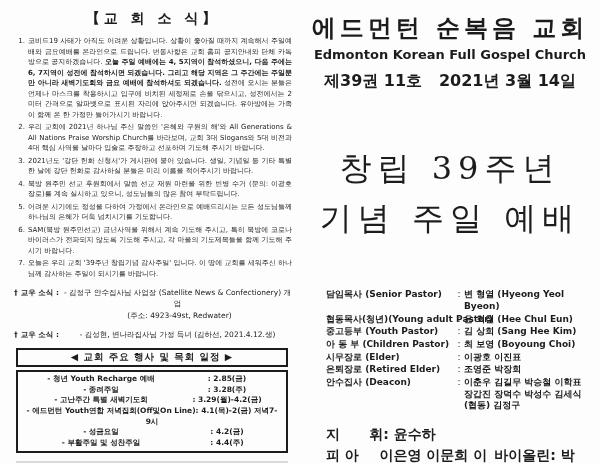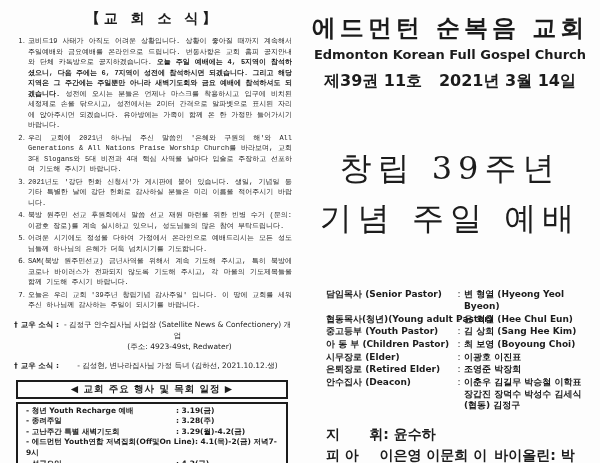--- a/index.html
+++ b/index.html
@@ -14,39 +14,39 @@
   .page-right{width:300px;padding:12px 10px 0 10px;}
 
   
   .section-title{
     text-align:center;font-size:14px;font-weight:bold;
     letter-spacing:4px;margin:2px 0 8px 0;
   }
   .news-list{font-size:7px;line-height:1.5;}
   .news-item{display:flex;margin-bottom:2px;}
   .news-num{width:11px;flex:none;text-align:right;padding-right:3px;}
-  .news-text{flex:1;text-align:justify;font-family:Liberation Mono, monospace;}
+  .news-text{flex:1;text-align:justify;}
   .b{font-weight:bold;}
 
   .member-news{margin-top:8px;font-size:7.5px;line-height:1.5;text-align:center;}
   .member-row{display:flex;margin-bottom:8px;}
   .member-label{font-weight:bold;white-space:nowrap;padding-right:4px;}
   .cross{font-weight:bold;padding-right:3px;}
   .member-body{flex:1;}
   .member-line2{padding-left:4px;}
 
   .sched-title{
     border:2px solid #1c1c1c;margin:4px 4px 0 2px;padding:1px 0;
     text-align:center;font-size:9.5px;font-weight:bold;letter-spacing:1px;
   }
   .sched-box{
     border:2px solid #1c1c1c;margin:3px 4px 0 2px;padding:2px 8px 3px 8px;
     font-size:7.5px;font-weight:600;line-height:1.42;
   }
-  .sched-row{display:grid;grid-template-columns:150px 1fr;}
+  .sched-row{display:grid;grid-template-columns:150px 1fr;text-align:center;}
   .sched-row.full{grid-template-columns:1fr;}
 
   .contact{
     margin:8px 4px 0 2px;background:#d9d9d9;
     text-align:center;font-size:7.8px;font-weight:600;line-height:1.4;
     padding:4px 2px 5px 2px;
   }
 
   
   .church-ko{
@@ -123,30 +123,30 @@
       <div class="member-row">
         <span class="member-label"><span class="cross">†</span><span class="b">교우 소식 :</span></span>
         <span class="member-body">
           <div>- 김정구 안수집사님 사업장 (Satellite News &amp; Confectionery) 개업</div>
           <div class="member-line2">(주소: 4923-49st, Redwater)</div>
         </span>
       </div>
       <div class="member-row">
         <span class="member-label"><span class="cross">†</span><span class="b">교우 소식 :</span></span>
         <span class="member-body">
-          <div>- 김성현, 변나라집사님 가정 득녀 (김하선, 2021.10.12.생)</div>
+          <div>- 김성현, 변나라집사님 가정 득녀 (김하선, 2021.4.12.생)</div>
         </span>
       </div>
     </div>
 
     <div class="sched-title">◀ 교회 주요 행사 및 목회 일정 ▶</div>
     <div class="sched-box">
       <div class="sched-row">
         <span>- 청년 Youth Recharge 예배</span>
-        <span>:  3.19(금)</span>
+        <span>:  2.85(금)</span>
       </div>
       <div class="sched-row">
         <span>- 종려주일</span>
         <span>:  3.28(주)</span>
       </div>
       <div class="sched-row">
         <span>- 고난주간 특별 새벽기도회</span>
         <span>:  3.29(월)-4.2(금)</span>
       </div>
       <div class="sched-row full">

